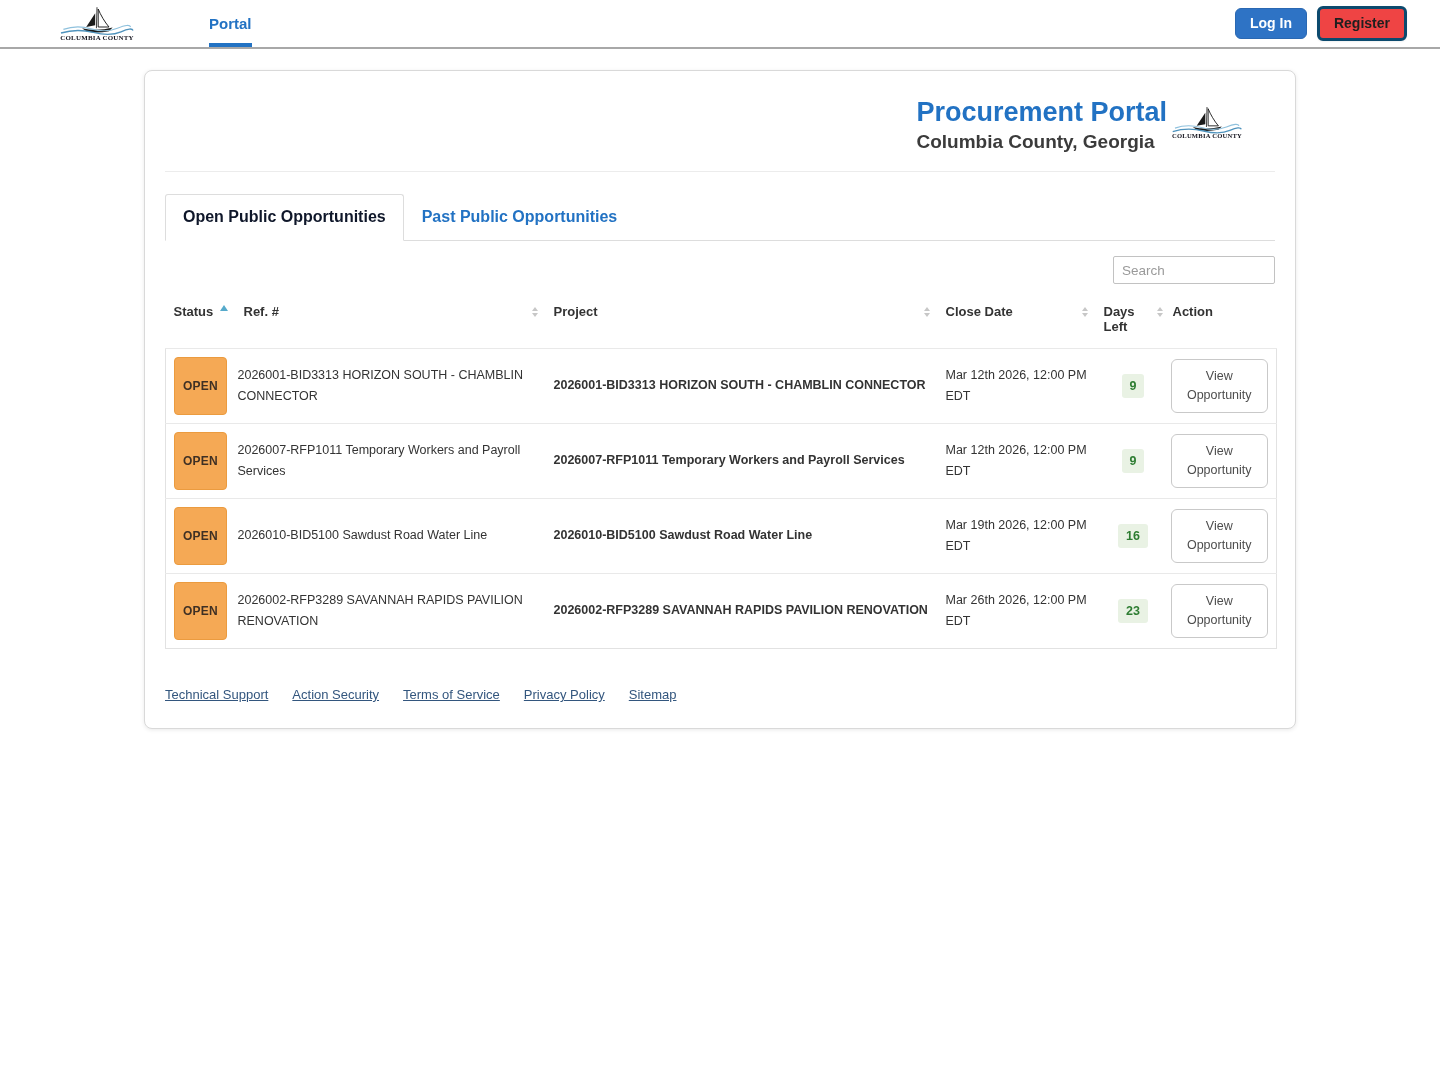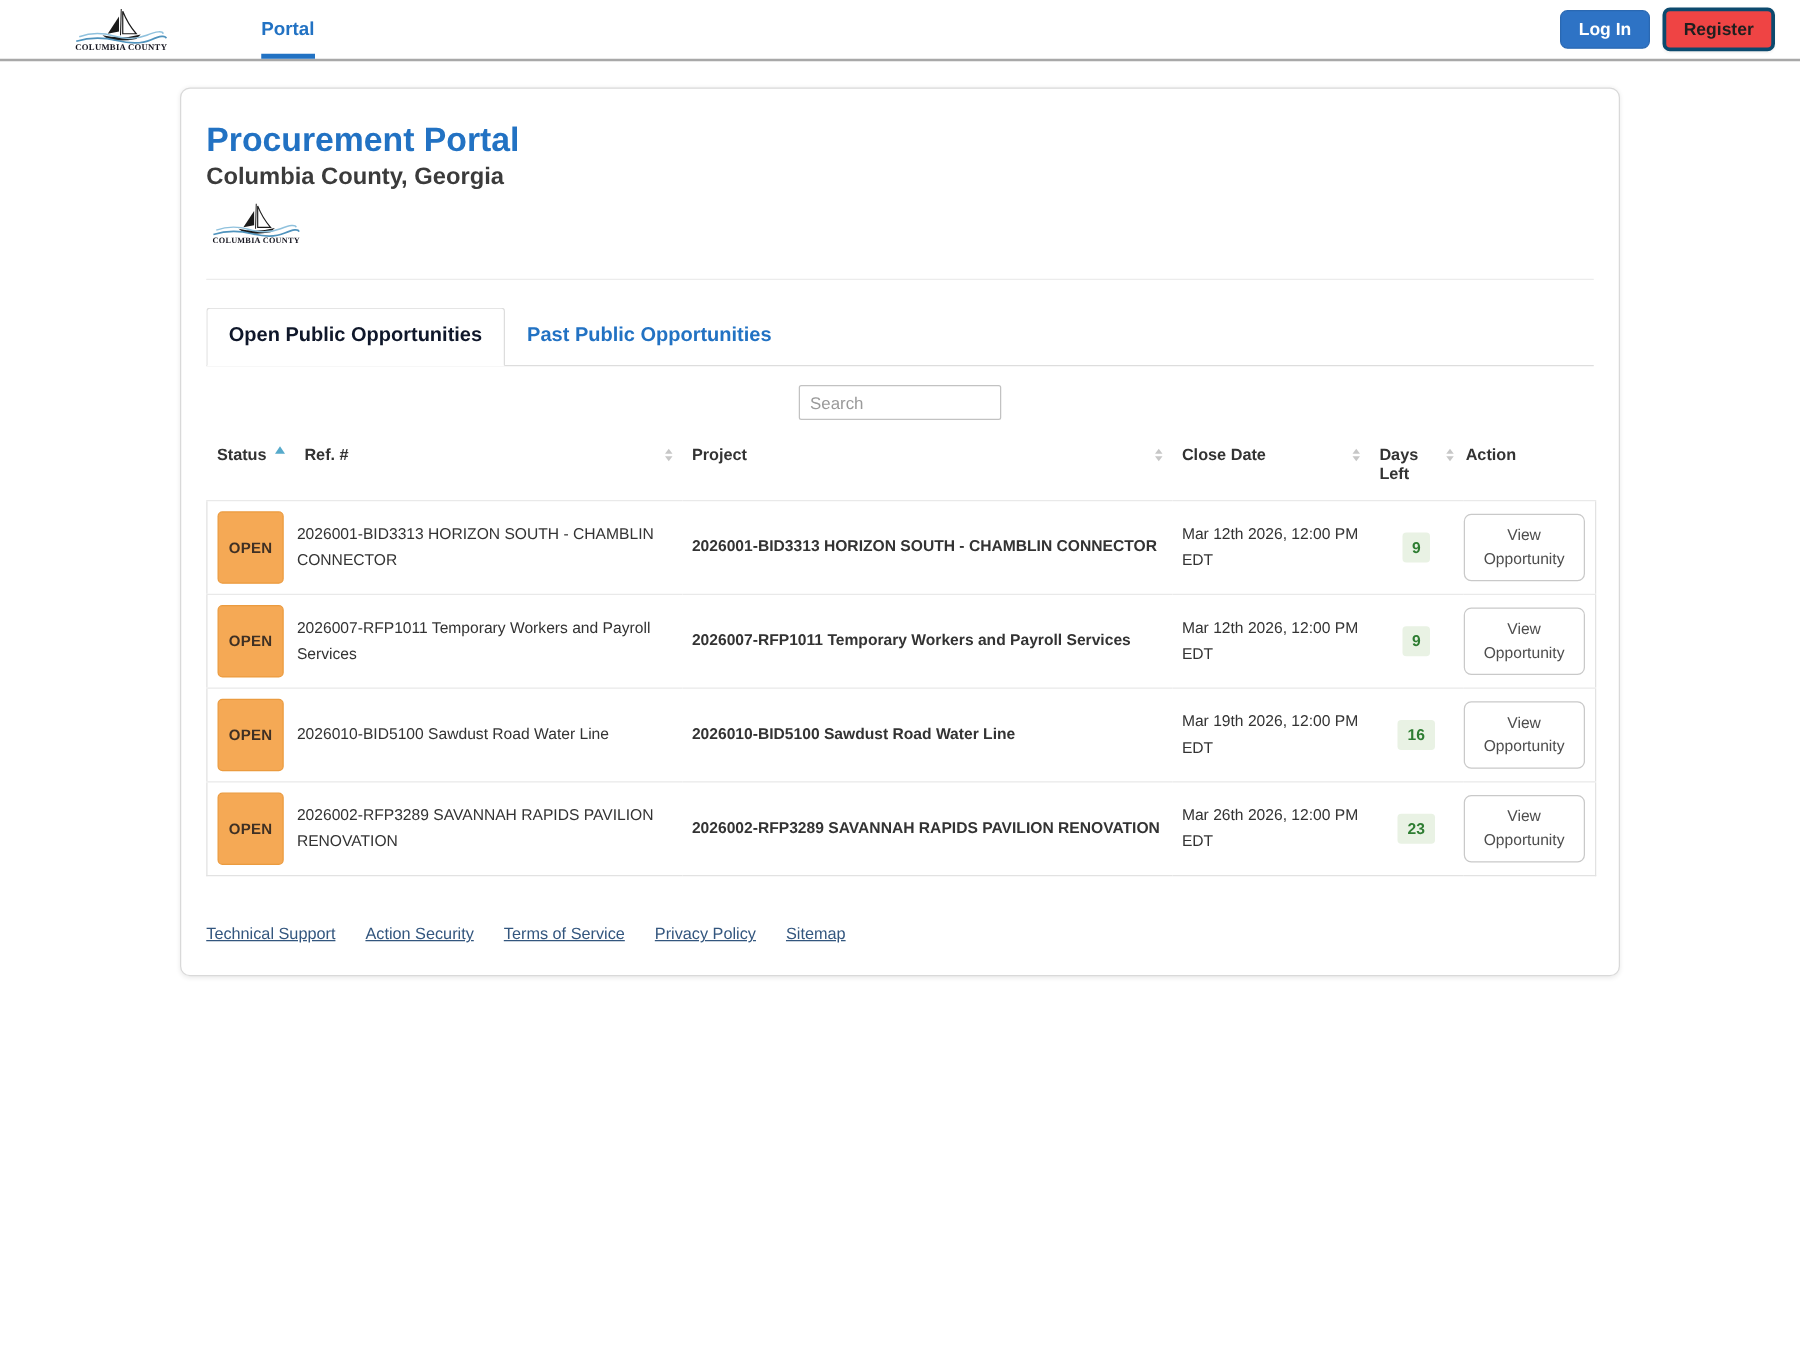--- a/index.html
+++ b/index.html
@@ -12,49 +12,49 @@
     --days-bg:#e9f2e4;
     --days-text:#2e7d32;
     --footer-link:#33567e;
     --sort-active:#56aacb;
   }
   *{box-sizing:border-box;}
   html,body{margin:0;padding:0;background:#fff;width:1440px;height:1080px;overflow:hidden;
     font-family:"Liberation Sans","DejaVu Sans",sans-serif;color:#333;}
 
   
-  .topnav{height:49px;display:flex;align-items:center;padding:0 20px 0 55px;
+  .topnav{height:49px;display:flex;align-items:center;padding:0 33px 0 55px;
     border-bottom:2px solid #a8a8a8;background:#fff;}
   .nav-logo{height:46px;display:flex;align-items:center;text-decoration:none;}
   .nav-logo svg{height:44px;width:84px;display:block;}
   .nav-portal{margin-left:70px;height:100%;display:flex;align-items:center;position:relative;
     color:var(--accent-blue);font-weight:bold;font-size:15px;text-decoration:none;cursor:pointer;}
   .nav-portal::after{content:"";position:absolute;left:0;right:0;bottom:0;height:4px;background:var(--accent-blue);}
   .nav-spacer{flex:1;}
   .btn{font-family:inherit;font-size:14px;font-weight:bold;border-radius:6px;padding:6px 14px;cursor:pointer;line-height:1.2;}
   .btn-login{background:var(--login-bg);border:1px solid var(--login-border);color:#fff;}
   .btn-register{background:#ef4444;border:3px solid #0c4a6e;color:#1f1f1f;margin-left:10px;box-shadow:0 1px 2px rgba(0,0,0,.06);}
 
   
   .card{width:1152px;margin:21px auto 0;background:#fff;border:1px solid #d9d9d9;border-radius:8px;
     box-shadow:0 1px 4px rgba(0,0,0,.09);padding:26px 20px 26px;}
-  .card-head{display:flex;justify-content:flex-end;align-items:flex-start;flex-direction:column;}
+  .card-head{display:flex;justify-content:flex-end;align-items:flex-start;}
   .page-title{margin:0;font-size:27px;font-weight:bold;color:var(--accent-blue);line-height:1.15;}
   .page-subtitle{margin:3px 0 0;font-size:19px;font-weight:bold;color:#3b3b3b;}
   .card-logo svg{width:80px;height:52px;display:block;margin-right:28px;}
   .head-divider{border:none;border-top:1px solid #ececec;margin:18px 0 0;}
 
   
   .tabs{display:flex;align-items:stretch;border-bottom:1px solid #ddd;margin-top:22px;}
   .tab{font-size:16px;font-weight:bold;padding:13px 17px;cursor:pointer;border-radius:3px 3px 0 0;}
   .tab.active{color:#0f172a;border:1px solid #ddd;border-bottom:1px solid #fff;margin-bottom:-1px;background:#fff;}
   .tab.inactive{color:var(--accent-blue);border:1px solid transparent;}
 
   
-  .search-row{display:flex;justify-content:center;margin:15px 0 10px;}
+  .search-row{display:flex;justify-content:flex-end;margin:15px 0 10px;}
   .search-input{width:162px;height:28px;border:1px solid #c2c2c2;border-radius:2px;padding:0 8px;
     font-family:inherit;font-size:13.5px;color:#333;}
   .search-input::placeholder{color:#9a9a9a;}
 
   
   table.opps{width:100%;border-collapse:collapse;table-layout:fixed;}
   col.c-status{width:70px;} col.c-ref{width:310px;} col.c-project{width:392px;}
   col.c-close{width:158px;} col.c-days{width:75px;} col.c-action{width:106px;}
   thead th{font-size:13px;font-weight:bold;color:#333;text-align:left;vertical-align:top;
     padding:10px 8px 14px;cursor:pointer;}

